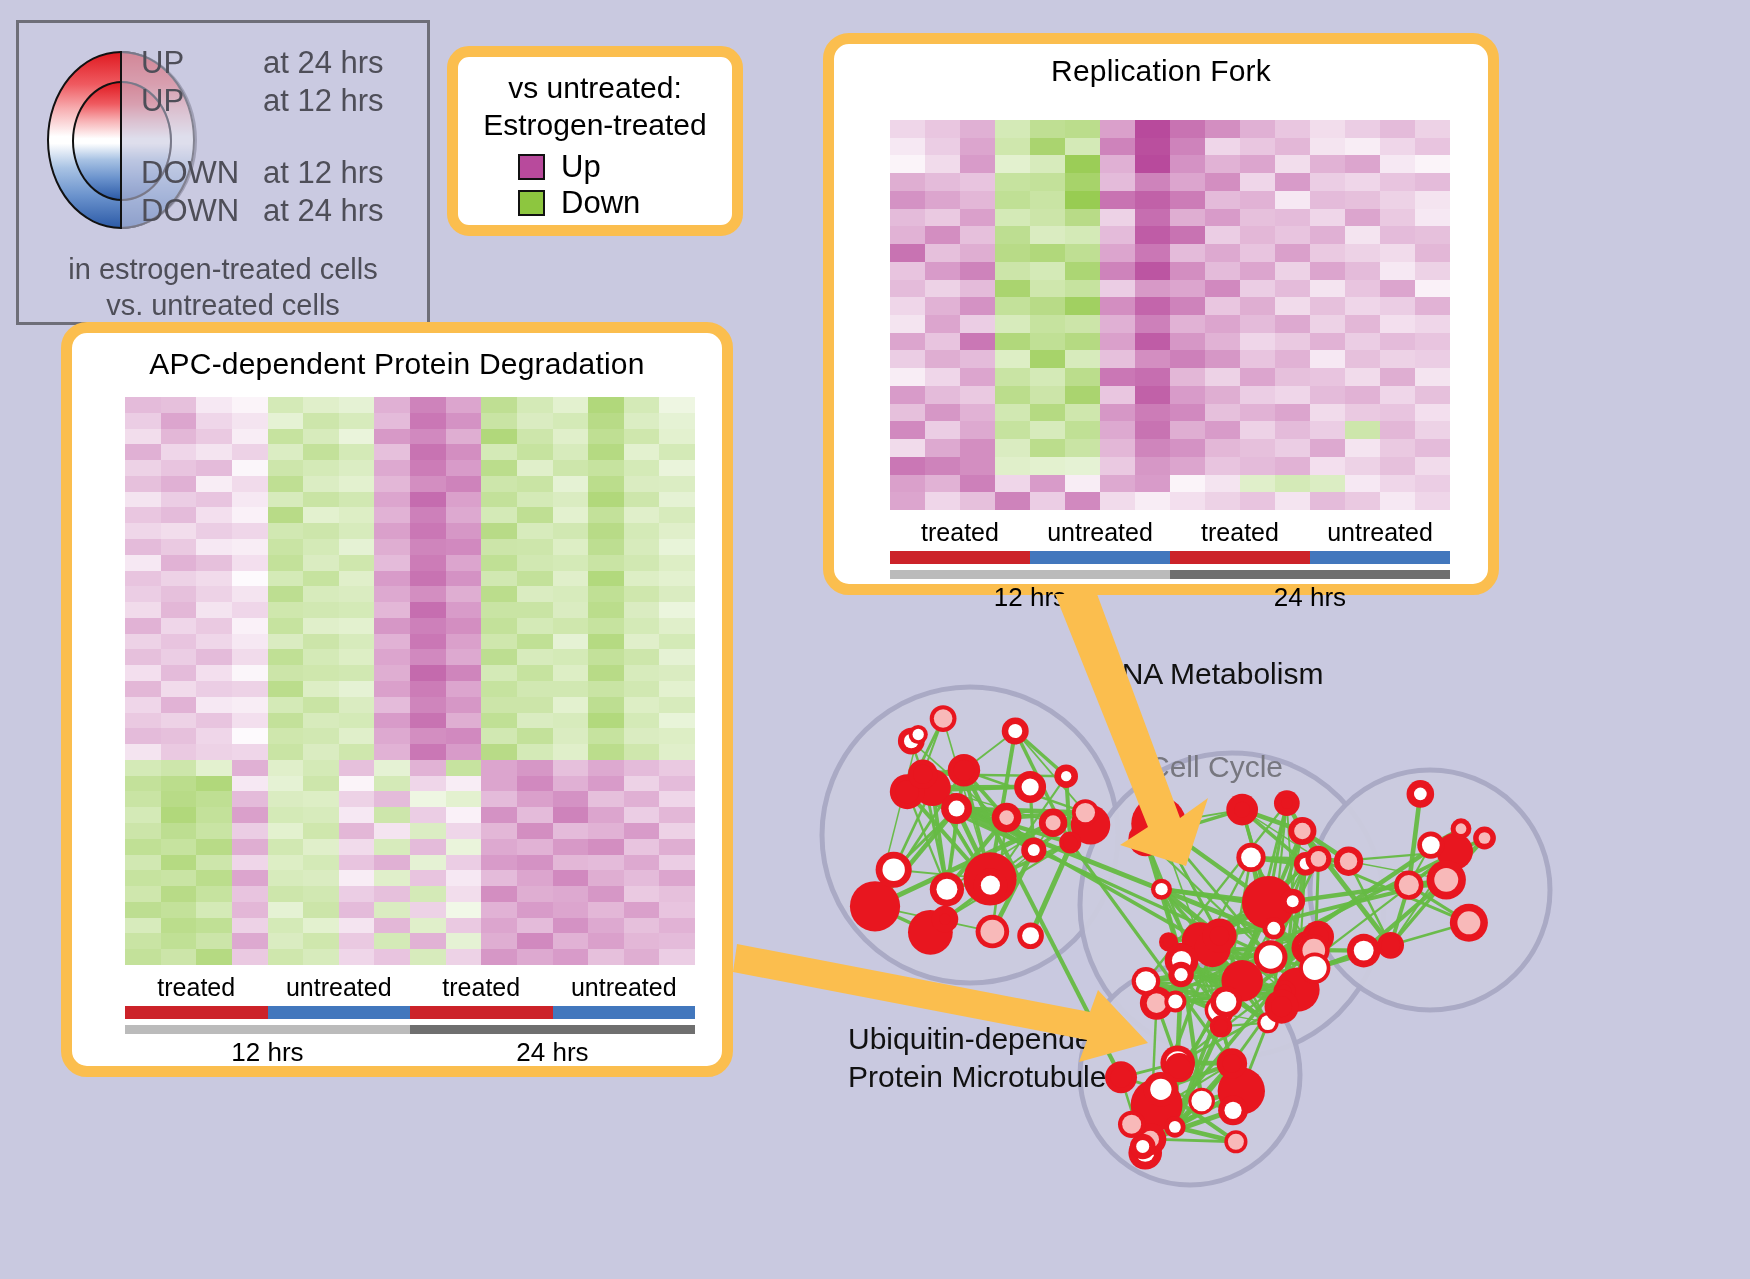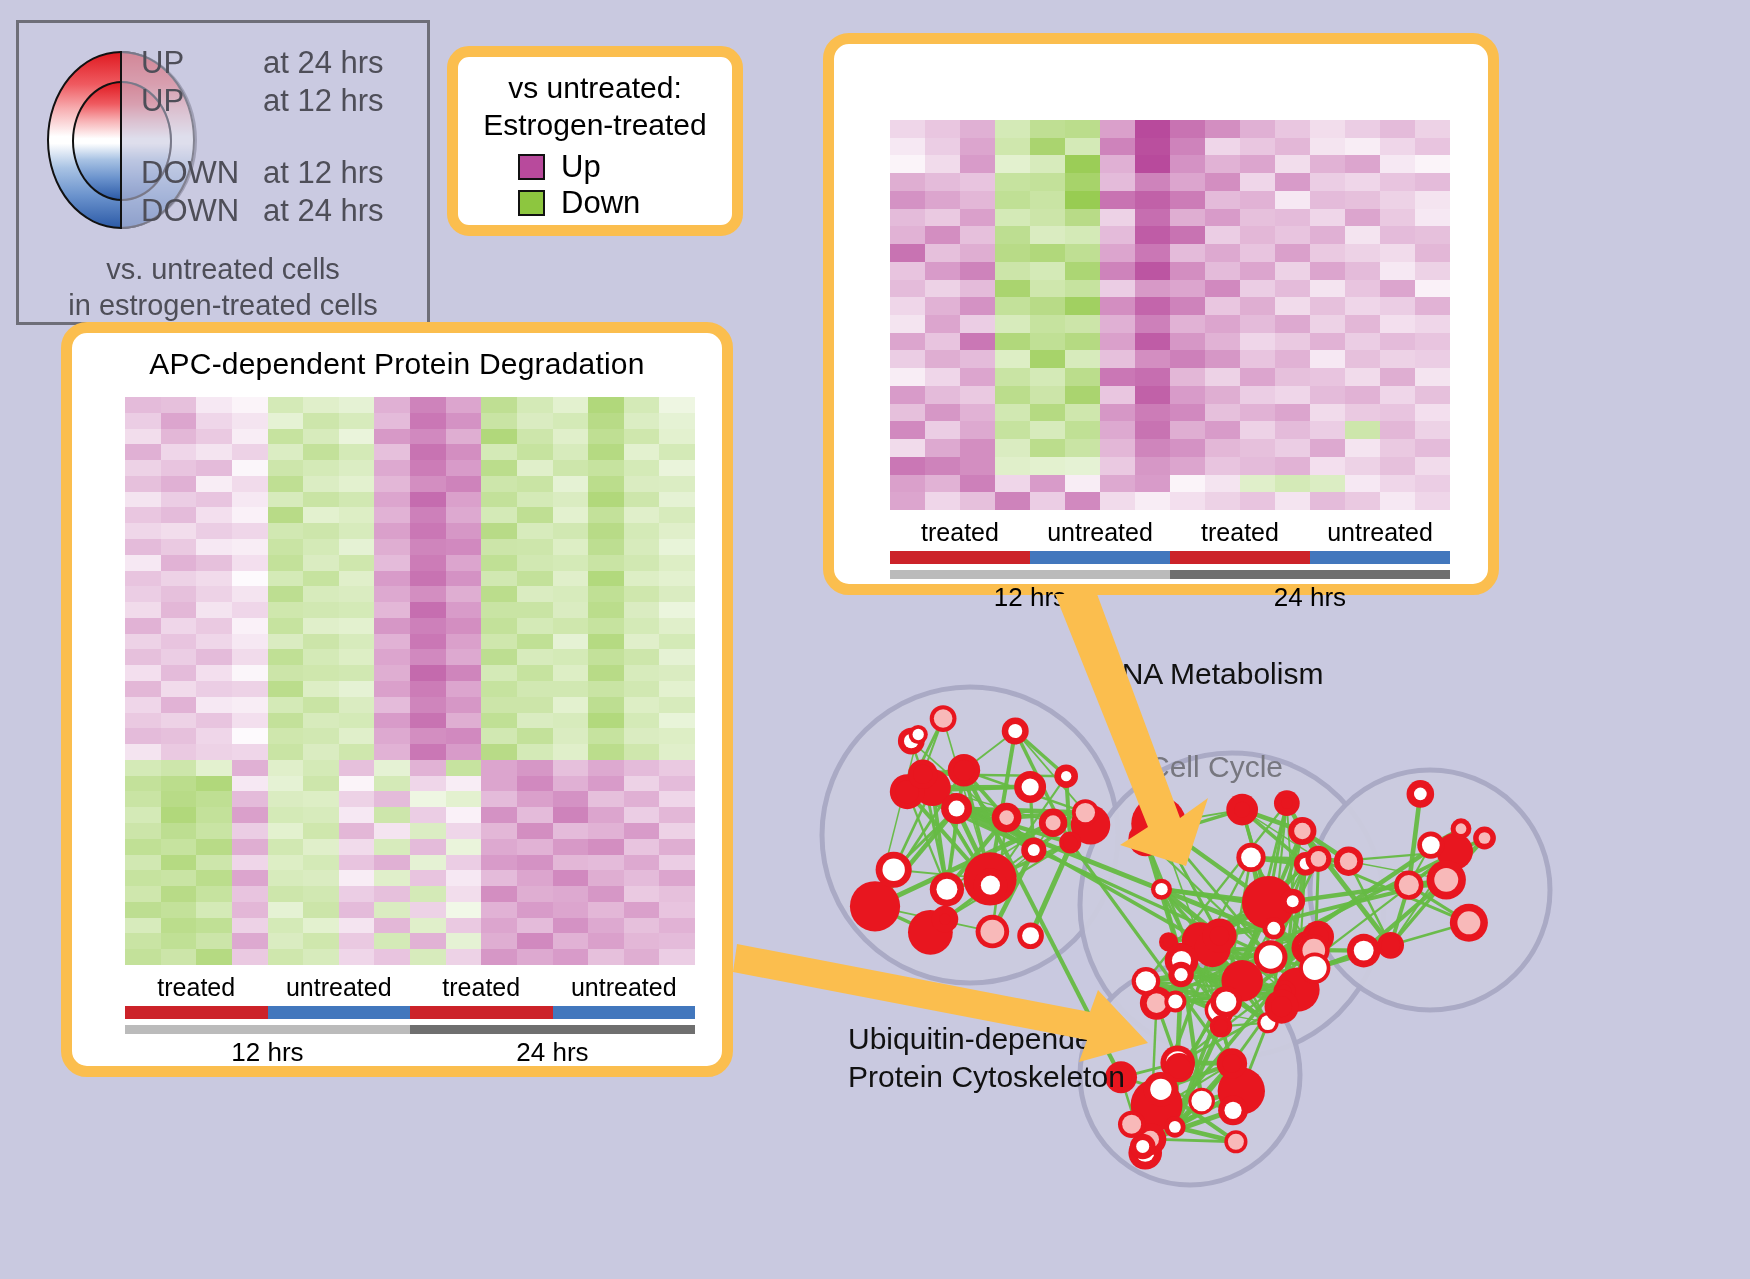--- a/index.html
+++ b/index.html
@@ -135,22 +135,22 @@
       <div class="key-row">
         <span class="kterm">DOWN</span>
         <span class="ktime">at 12 hrs</span>
       </div>
       <div class="key-row">
         <span class="kterm">DOWN</span>
         <span class="ktime">at 24 hrs</span>
       </div>
     </div>
     <div class="key-foot">
+      <div>in estrogen-treated cells</div>
       <div>vs. untreated cells</div>
-      <div>in estrogen-treated cells</div>
     </div>
   </div>
 
   <div id="legend-panel" class="opanel">
     <div class="legend-title">
       <div>vs untreated:</div>
       <div>Estrogen-treated</div>
     </div>
     <div class="legend-items">
       <div class="legend-item">
@@ -158,20 +158,21 @@
         <span class="ltxt">Up</span>
       </div>
       <div class="legend-item">
         <span class="lswatch" id="sw-down" style="background: rgb(141, 198, 63);"></span>
         <span class="ltxt">Down</span>
       </div>
     </div>
   </div>
 
   <div id="rep-panel" class="opanel">
+    <div class="panel-title">Replication Fork</div>
     <div class="hm" id="rep-hm" style="grid-template-columns: repeat(16, 1fr); grid-template-rows: repeat(22, 1fr);">
         <div style="background: rgb(239, 214, 233);"></div>
         <div style="background: rgb(233, 198, 224);"></div>
         <div style="background: rgb(224, 176, 212);"></div>
         <div style="background: rgb(212, 234, 183);"></div>
         <div style="background: rgb(191, 223, 147);"></div>
         <div style="background: rgb(187, 221, 140);"></div>
         <div style="background: rgb(218, 160, 203);"></div>
         <div style="background: rgb(184, 74, 156);"></div>
         <div style="background: rgb(200, 115, 178);"></div>
@@ -1582,21 +1583,21 @@
         <circle cx="445.9091469932295" cy="521.7412627211021" r="7.980070711569894" fill="#f8b9b9"></circle>
         <circle cx="430.9662297422306" cy="406.3276456741803" r="11.21406856328904" fill="#e8161f"></circle>
         <circle cx="430.9662297422306" cy="406.3276456741803" r="7.124005557095634" fill="#e8161f"></circle>
         <circle cx="441.91011989475976" cy="443.38384235297866" r="15.208444360275028" fill="#e8161f"></circle>
         <circle cx="441.91011989475976" cy="443.38384235297866" r="9.42789527980047" fill="#e8161f"></circle>
       </svg>
     <div class="netlabel" id="lbl-dna">DNA Metabolism</div>
     <div class="netlabel" id="lbl-cc">Cell Cycle</div>
     <div class="netlabel" id="lbl-ubi">
       <div>Ubiquitin-dependent</div>
-      <div>Protein Cytoskeleton</div>
+      <div>Protein Microtubule</div>
     </div>
   </div>
 
   <svg class="arrow" style="left:0;top:0;width:1750px;height:1279px;pointer-events:none">
 
     <polygon fill="#fbbe4e" points="1055,594 1097,594 1180,818 1208,798 1186,866 1120,845 1148,827"></polygon>
 
     <polygon fill="#fbbe4e" points="737,944 1090,1012 1098,990 1148,1043 1079,1062 1087,1040 733,972"></polygon>
   </svg>
 

